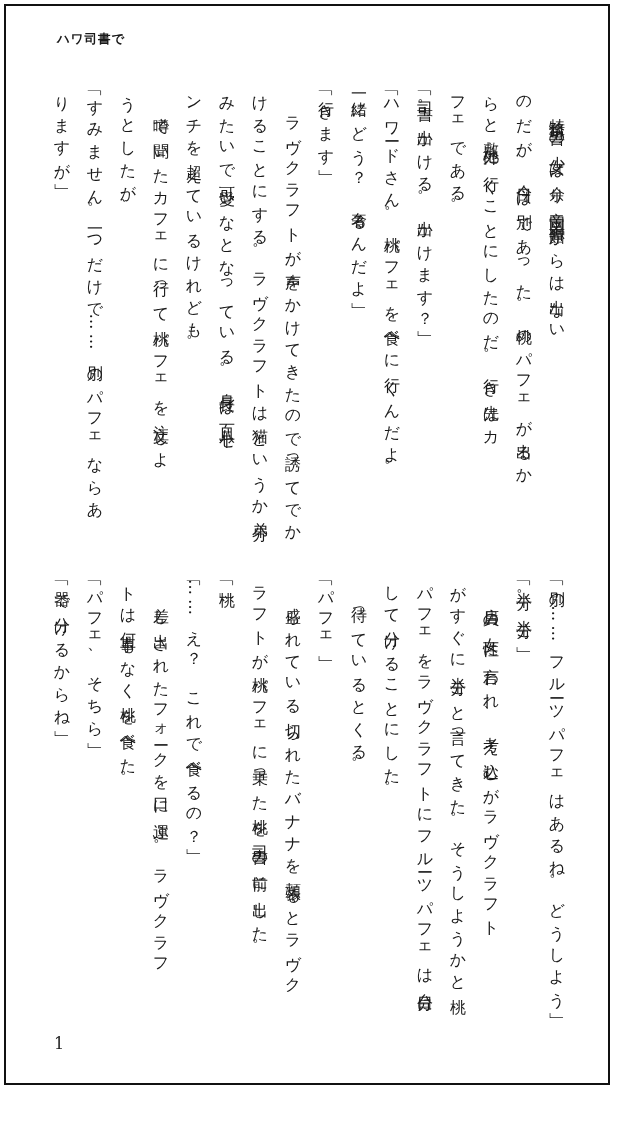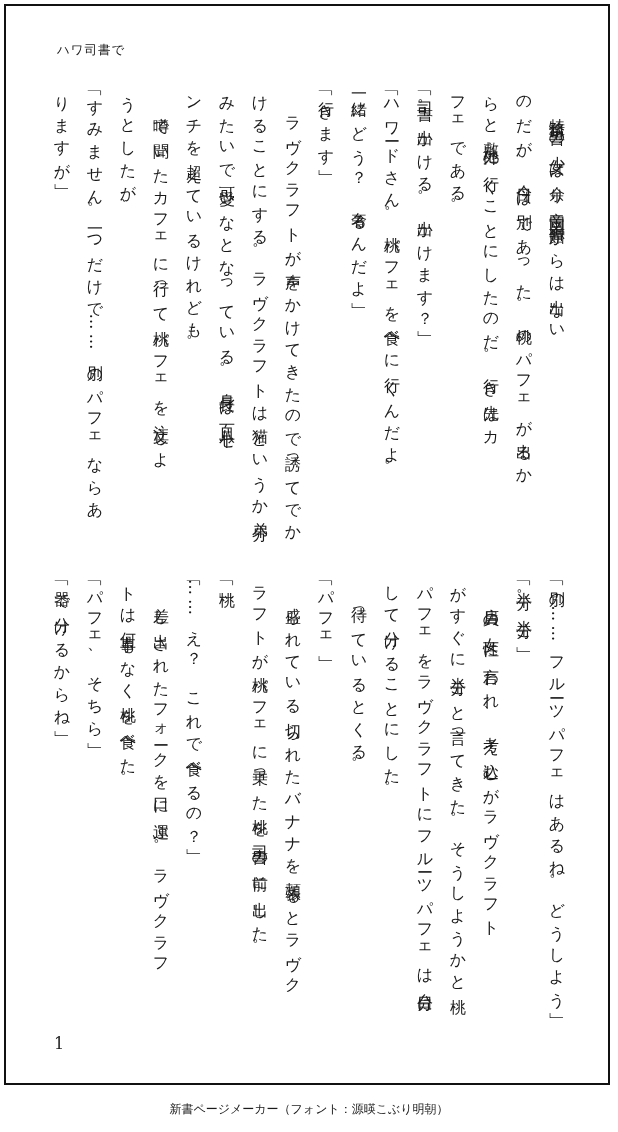--- a/index.html
+++ b/index.html
@@ -14,24 +14,25 @@
   .frame {
     position:absolute;
     left:4px; top:4px;
     width:606px; height:1081px;
     border:2px solid #111111;
     box-sizing:border-box;
     pointer-events:none;
   }
   .header {
     position:absolute;
-    left:57px; top:42px;
+    left:57px; top:31px;
     font-size:12.5px;
     letter-spacing:1px;
     white-space:nowrap;
+    font-weight:bold;
   }
   .vblock {
     position:absolute;
     right:44px;
     width:528px;
     height:440px;
     writing-mode:vertical-rl;
     text-orientation:mixed;
     font-size:16px;
     line-height:33px;
@@ -98,14 +99,13 @@
       <div class="tcol">「桃」</div>
       <div class="tcol">「……え？　これで食べるの？」</div>
       <div class="tcol indent">差し出されたフォークを口に運ぶ。ラヴクラフ</div>
       <div class="tcol">トは何事もなく桃を食べた。</div>
       <div class="tcol">「パフェ、そちら」</div>
       <div class="tcol">「器で分けるからね」</div>
     </div>
 
   <div class="pagenum">1</div>
 
-  <div class="footer">新書ページメーカー（フォント：源暎こぶり明朝）</div>
 </div>
 
 </body></html>

